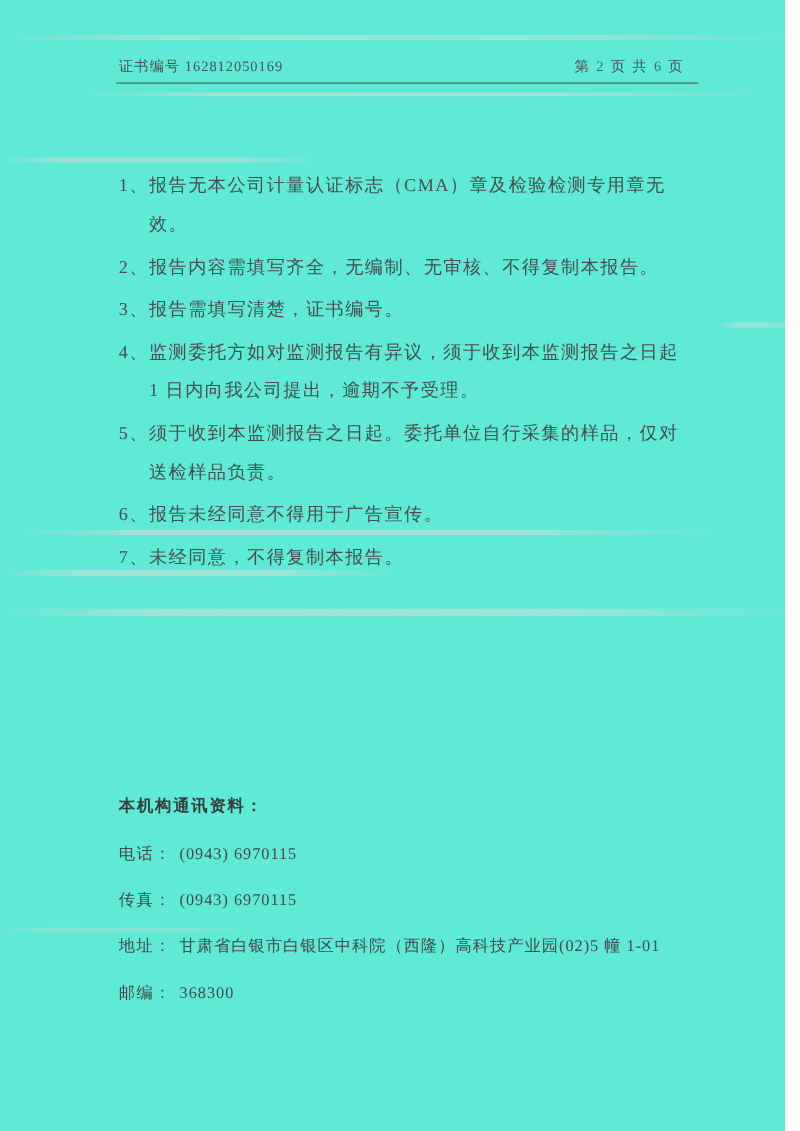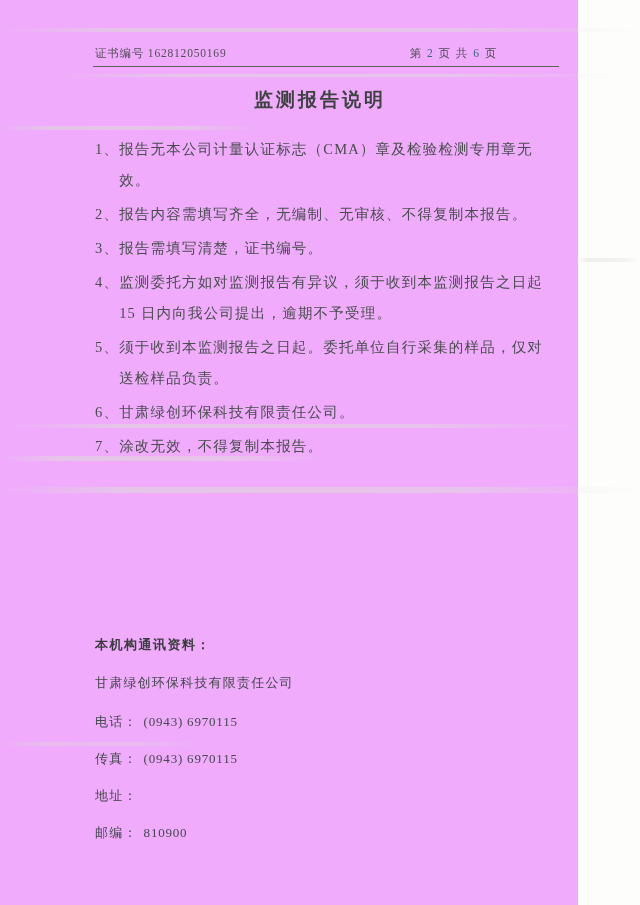--- a/index.html
+++ b/index.html
@@ -4,22 +4,22 @@
 <style>
   * { margin: 0; padding: 0; box-sizing: border-box; }
   html, body {
     width: 640px; height: 905px;
     font-family: "Liberation Serif", "DejaVu Serif", serif;
     background: #fdfdfc;
     overflow: hidden;
   }
   .page {
     position: relative;
-    width: 578px; height: 905px;
-    background: #f0abfc;
+    width: 628px; height: 905px;
+    background: #5eead4;
     color: #474c4b;
   }
   
   .streak {
     position: absolute;
     background: linear-gradient(90deg, rgba(225,225,220,0), rgba(220,220,214,0.55) 20%, rgba(222,222,216,0.5) 70%, rgba(225,225,220,0));
     border-radius: 2px;
     pointer-events: none;
   }
   .s1 { left: 0;   top: 28px;  width: 640px; height: 4px; }
@@ -108,66 +108,65 @@
   <div class="streak s6"></div>
   <div class="streak s7"></div>
   <div class="streak s8"></div>
 
   <div class="hdr">
     <span>证书编号 162812050169</span>
     <span class="pageinfo"><span>第</span><span class="num">2</span><span>页</span><span>共</span><span class="num">6</span><span>页</span></span>
   </div>
   <div class="hdr-rule"></div>
 
-  <h1 class="title">监测报告说明</h1>
 
   <ol class="notes">
     <li class="note">
       <span class="no">1、</span>
       <span class="txt">报告无本公司计量认证标志（CMA）章及检验检测专用章无效。</span>
     </li>
     <li class="note">
       <span class="no">2、</span>
       <span class="txt">报告内容需填写齐全，无编制、无审核、不得复制本报告。</span>
     </li>
     <li class="note">
       <span class="no">3、</span>
       <span class="txt">报告需填写清楚，证书编号。</span>
     </li>
     <li class="note">
       <span class="no">4、</span>
-      <span class="txt">监测委托方如对监测报告有异议，须于收到本监测报告之日起 15 日内向我公司提出，逾期不予受理。</span>
+      <span class="txt">监测委托方如对监测报告有异议，须于收到本监测报告之日起 1 日内向我公司提出，逾期不予受理。</span>
     </li>
     <li class="note">
       <span class="no">5、</span>
       <span class="txt">须于收到本监测报告之日起。委托单位自行采集的样品，仅对送检样品负责。</span>
     </li>
     <li class="note">
       <span class="no">6、</span>
-      <span class="txt">甘肃绿创环保科技有限责任公司。</span>
+      <span class="txt">报告未经同意不得用于广告宣传。</span>
     </li>
     <li class="note">
       <span class="no">7、</span>
-      <span class="txt">涂改无效，不得复制本报告。</span>
+      <span class="txt">未经同意，不得复制本报告。</span>
     </li>
   </ol>
 
   <section class="contact">
     <div class="c-heading">本机构通讯资料：</div>
-    <div class="c-company">甘肃绿创环保科技有限责任公司</div>
     <div class="c-row">
       <span class="c-label">电话：</span>
       <span class="c-value">(0943) 6970115</span>
     </div>
     <div class="c-row">
       <span class="c-label">传真：</span>
       <span class="c-value">(0943) 6970115</span>
     </div>
     <div class="c-row">
       <span class="c-label">地址：</span>
+      <span class="c-value">甘肃省白银市白银区中科院（西隆）高科技产业园(02)5 幢 1-01</span>
     </div>
     <div class="c-row">
       <span class="c-label">邮编：</span>
-      <span class="c-value">810900</span>
+      <span class="c-value">368300</span>
     </div>
   </section>
 
 </div>
 
 </body></html>

